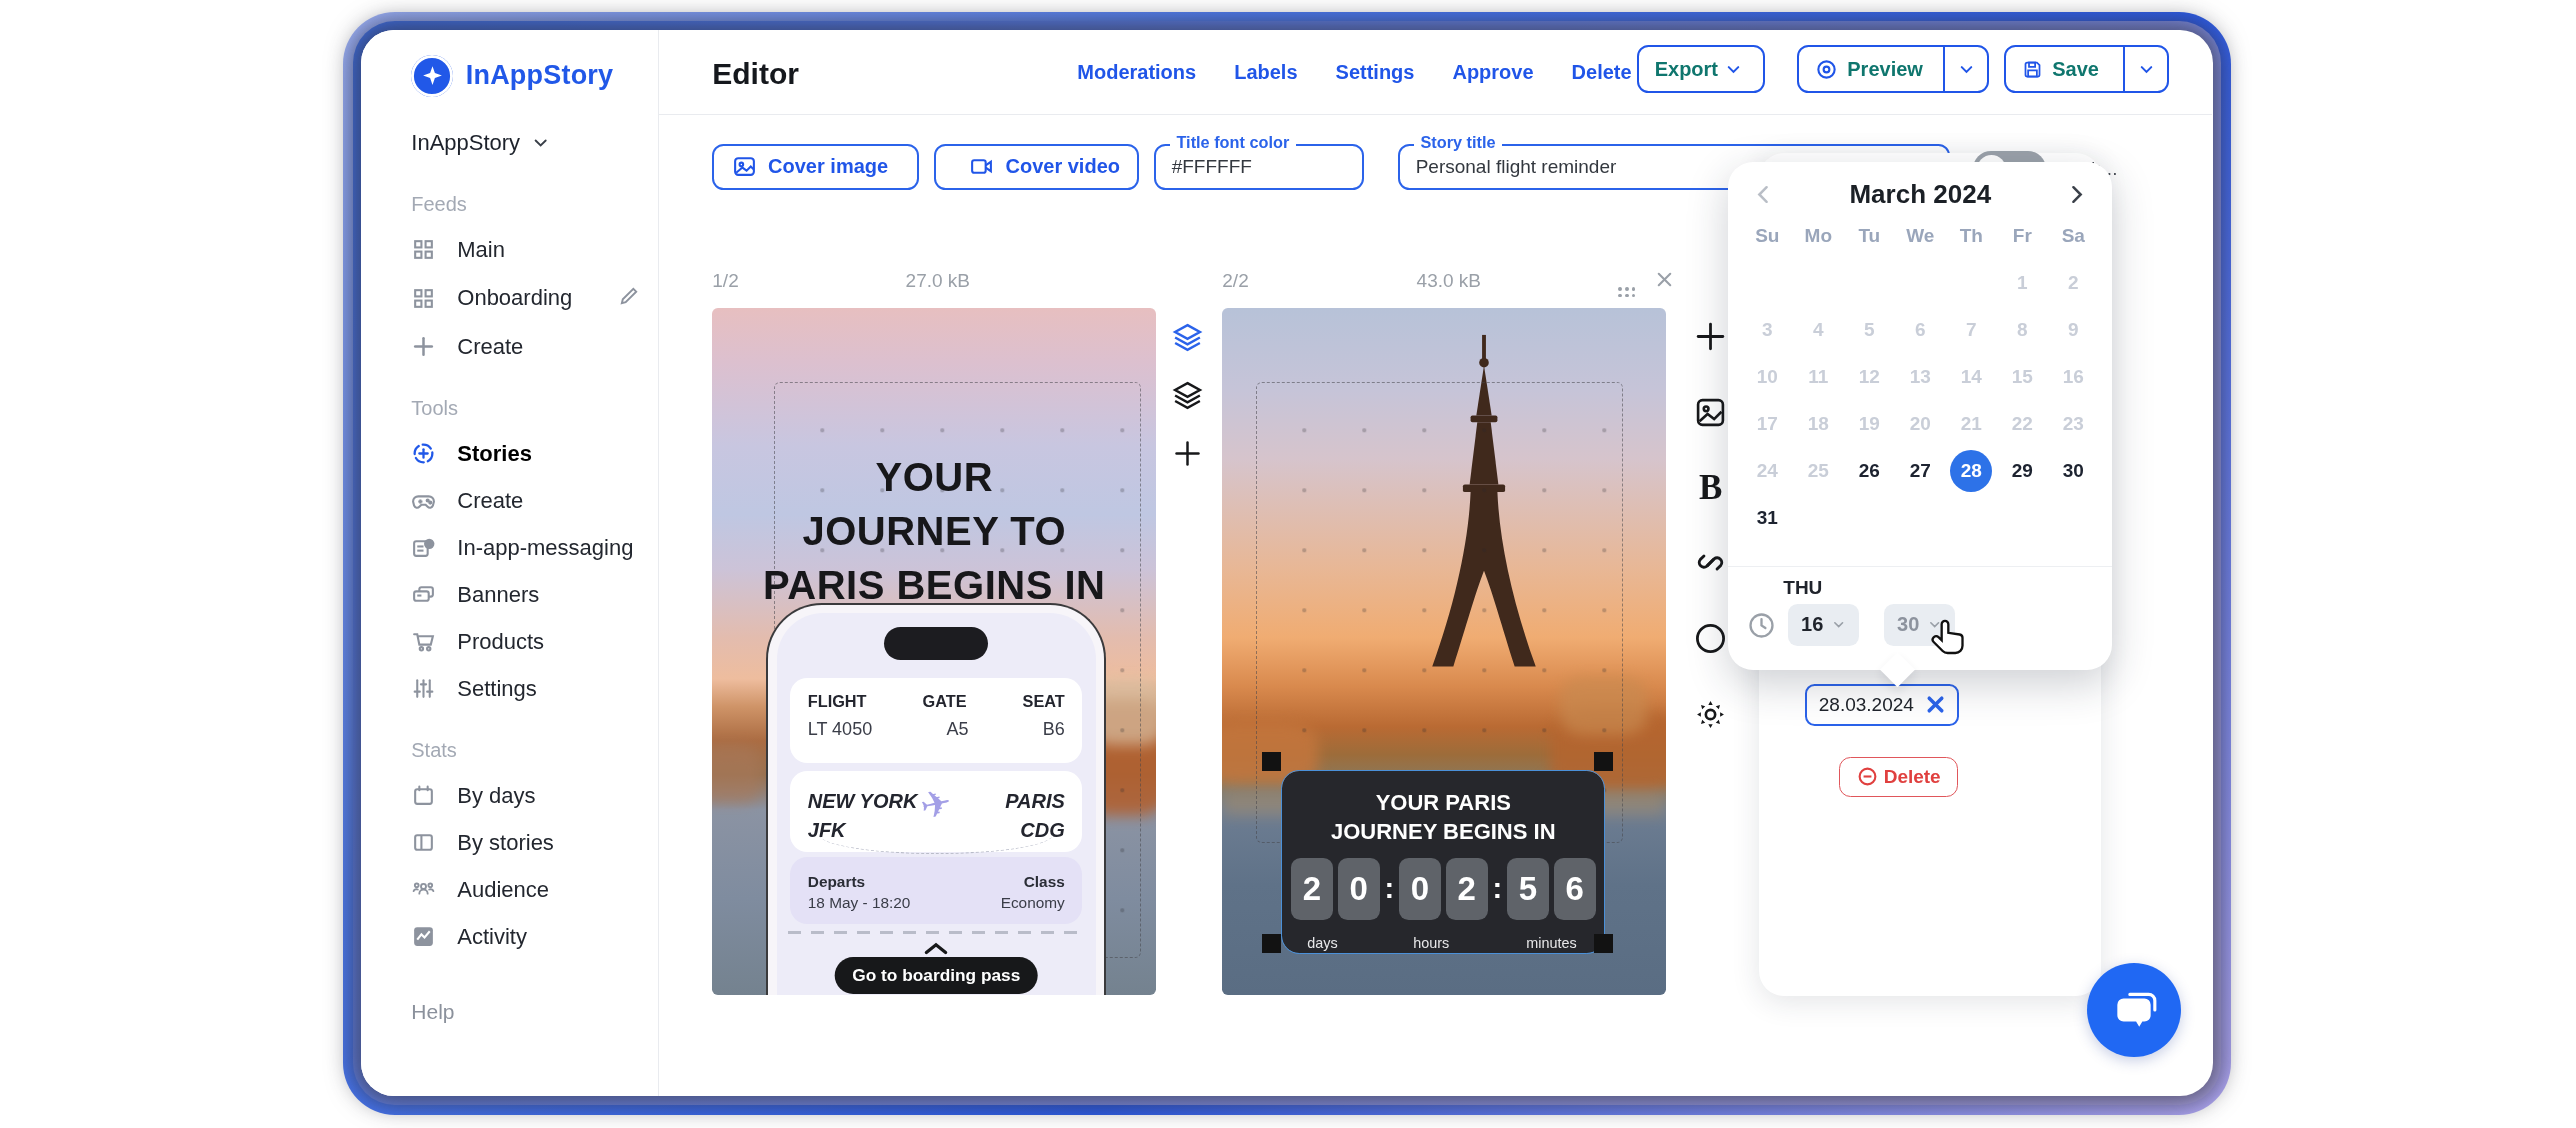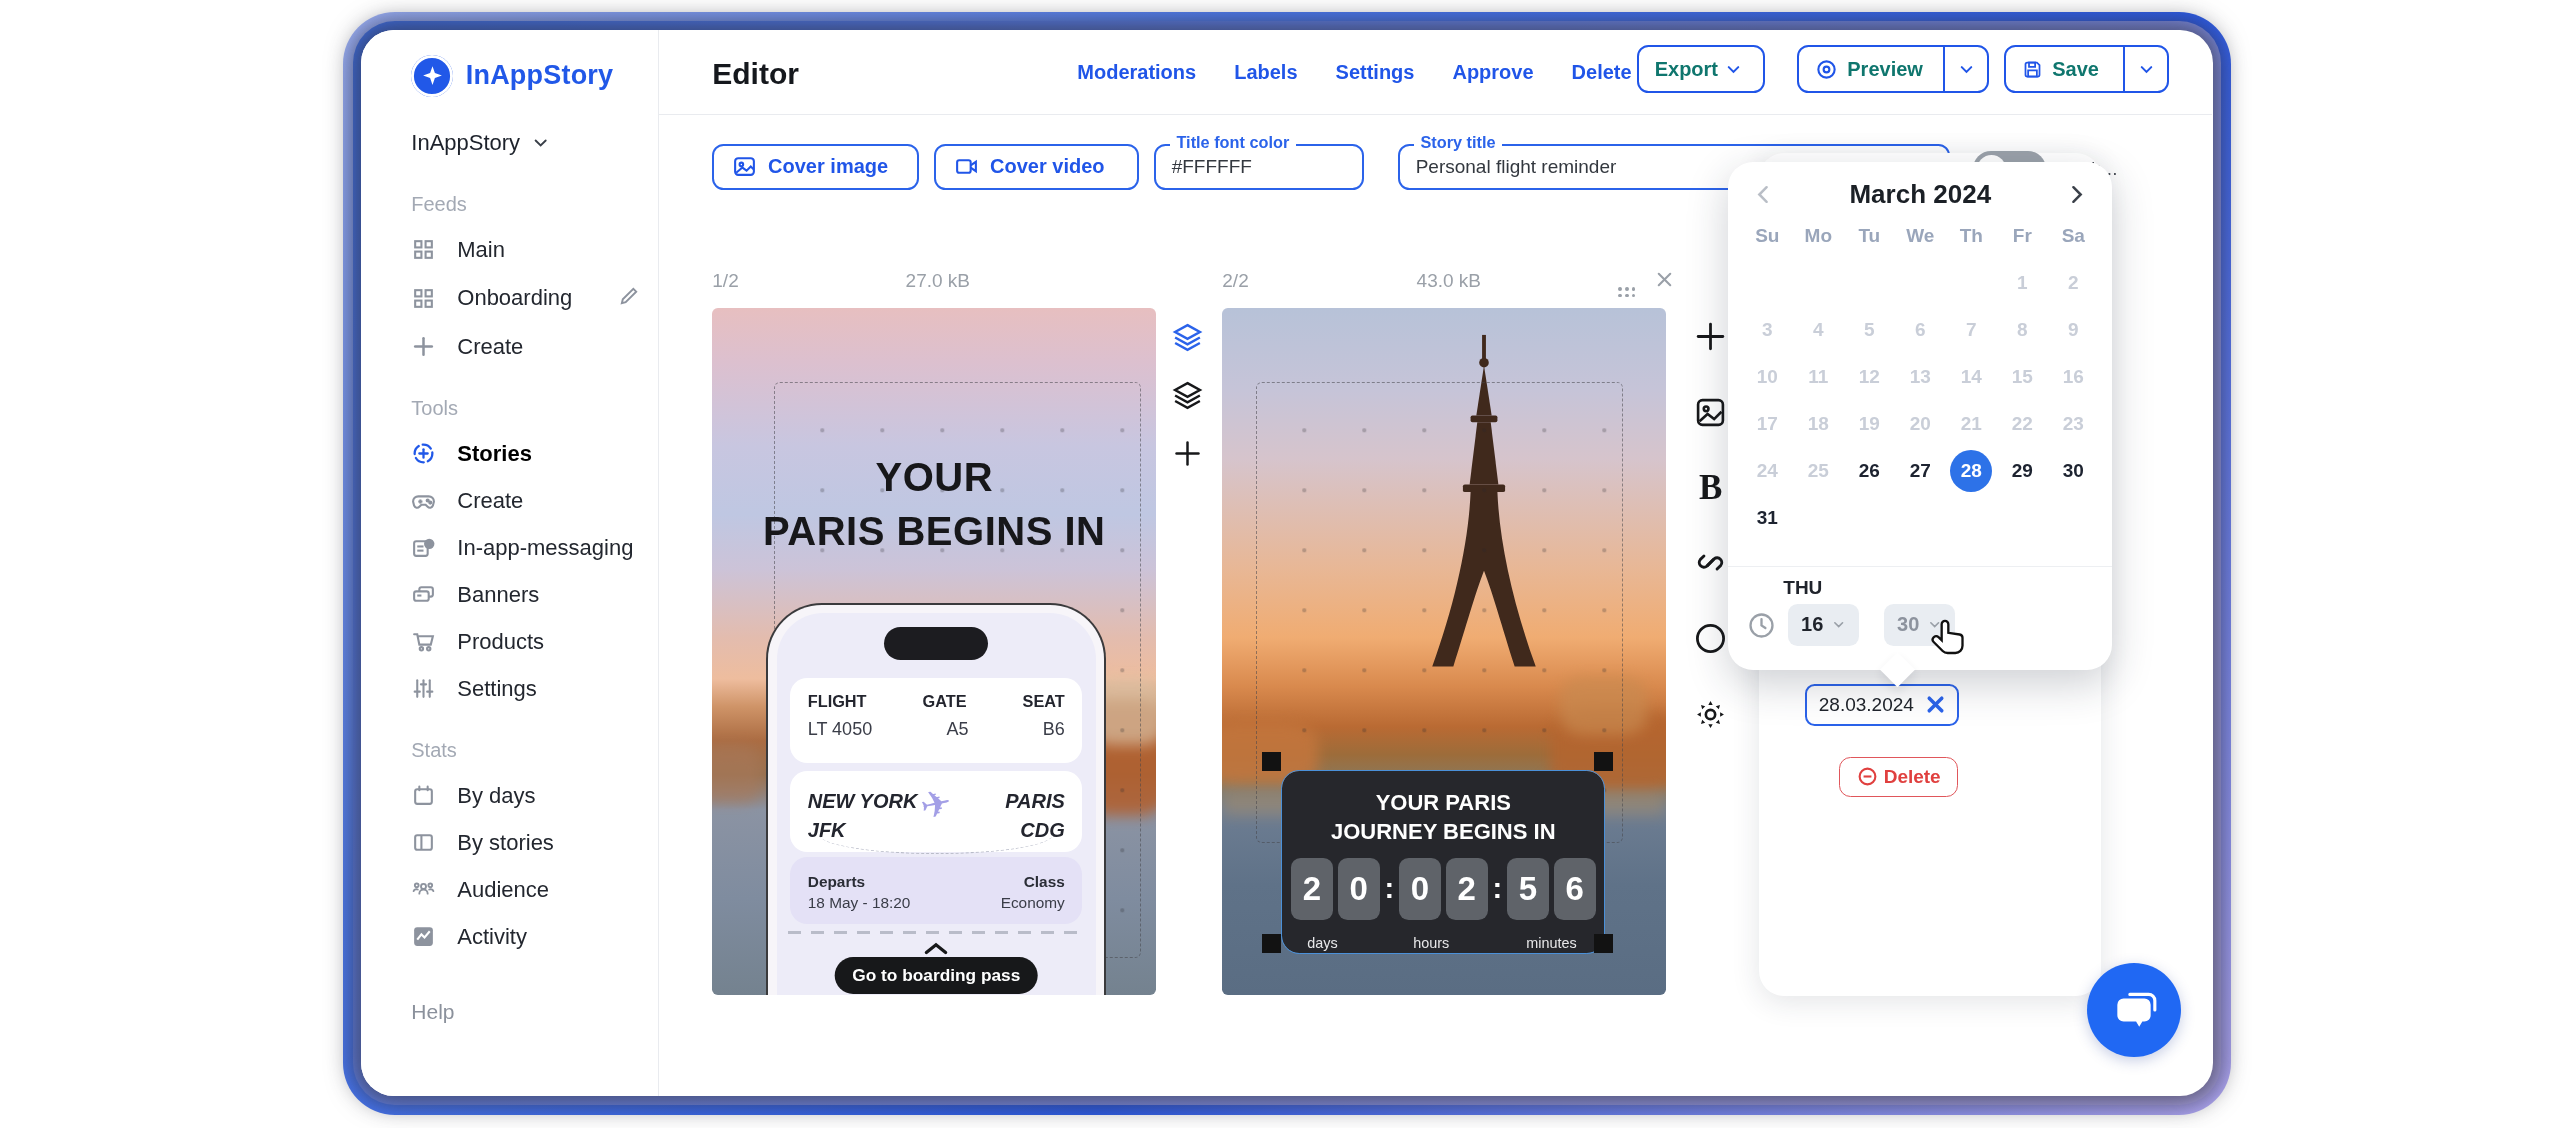--- a/index.html
+++ b/index.html
@@ -372,21 +372,21 @@
     <div class="cbtn" style="left:351px;width:207px;">
       <span style="display:flex">
               <svg width="25" height="25" viewBox="0 0 24 24" fill="none" stroke="#2055e8" stroke-width="2">
                 <rect x="3" y="4" width="18" height="16" rx="3"></rect>
                 <circle cx="9" cy="10" r="1.7"></circle>
                 <path d="M4 18 l6-5 4 3 4-4 3 3"></path>
               </svg>
             </span>
       <span>Cover image</span>
     </div>
-    <div class="cbtn" style="left:573px;width:205px;">
+    <div class="cbtn" style="left:573px;width:205px;justify-content:flex-end;">
       <span style="display:flex">
               <svg width="25" height="25" viewBox="0 0 24 24" fill="none" stroke="#2055e8" stroke-width="2">
                 <rect x="3" y="6" width="13" height="12" rx="2"></rect>
                 <path d="M16 11 l5-3.5 v9 L16 13"></path>
               </svg>
             </span>
       <span>Cover video</span>
     </div>
     <div class="field" style="left:793px;width:210px;">
       <span class="flabel">Title font color</span>
@@ -421,20 +421,21 @@
             </svg></div>
 
     <div class="slide" style="left:351px;">
       <div class="slide1-bg"></div>
       <div class="blob" style="right:-13.5px;bottom:179px;width:92px;height:115px;background:#b25f2e;"></div>
       <div class="blob" style="right:-9.6px;bottom:250px;width:77px;height:67px;background:#d8c0a4;opacity:.7;"></div>
       <div class="blob" style="left:-17.3px;bottom:192px;width:67px;height:58px;background:#a9795a;opacity:.6;"></div>
       <div class="dashed-box" style="left:62px;top:74px;right:15.4px;bottom:37px;"></div>
       <div class="headline">
         <div>YOUR</div>
+        <div>JOURNEY TO</div>
         <div>PARIS BEGINS IN</div>
       </div>
       <div class="phone">
         <div class="screen">
           <div class="notch"></div>
           <div class="pcard" style="top:65px;height:85px;">
             <div class="prow">
               <span class="plab">FLIGHT</span>
               <span class="plab">GATE</span>
               <span class="plab">SEAT</span>

